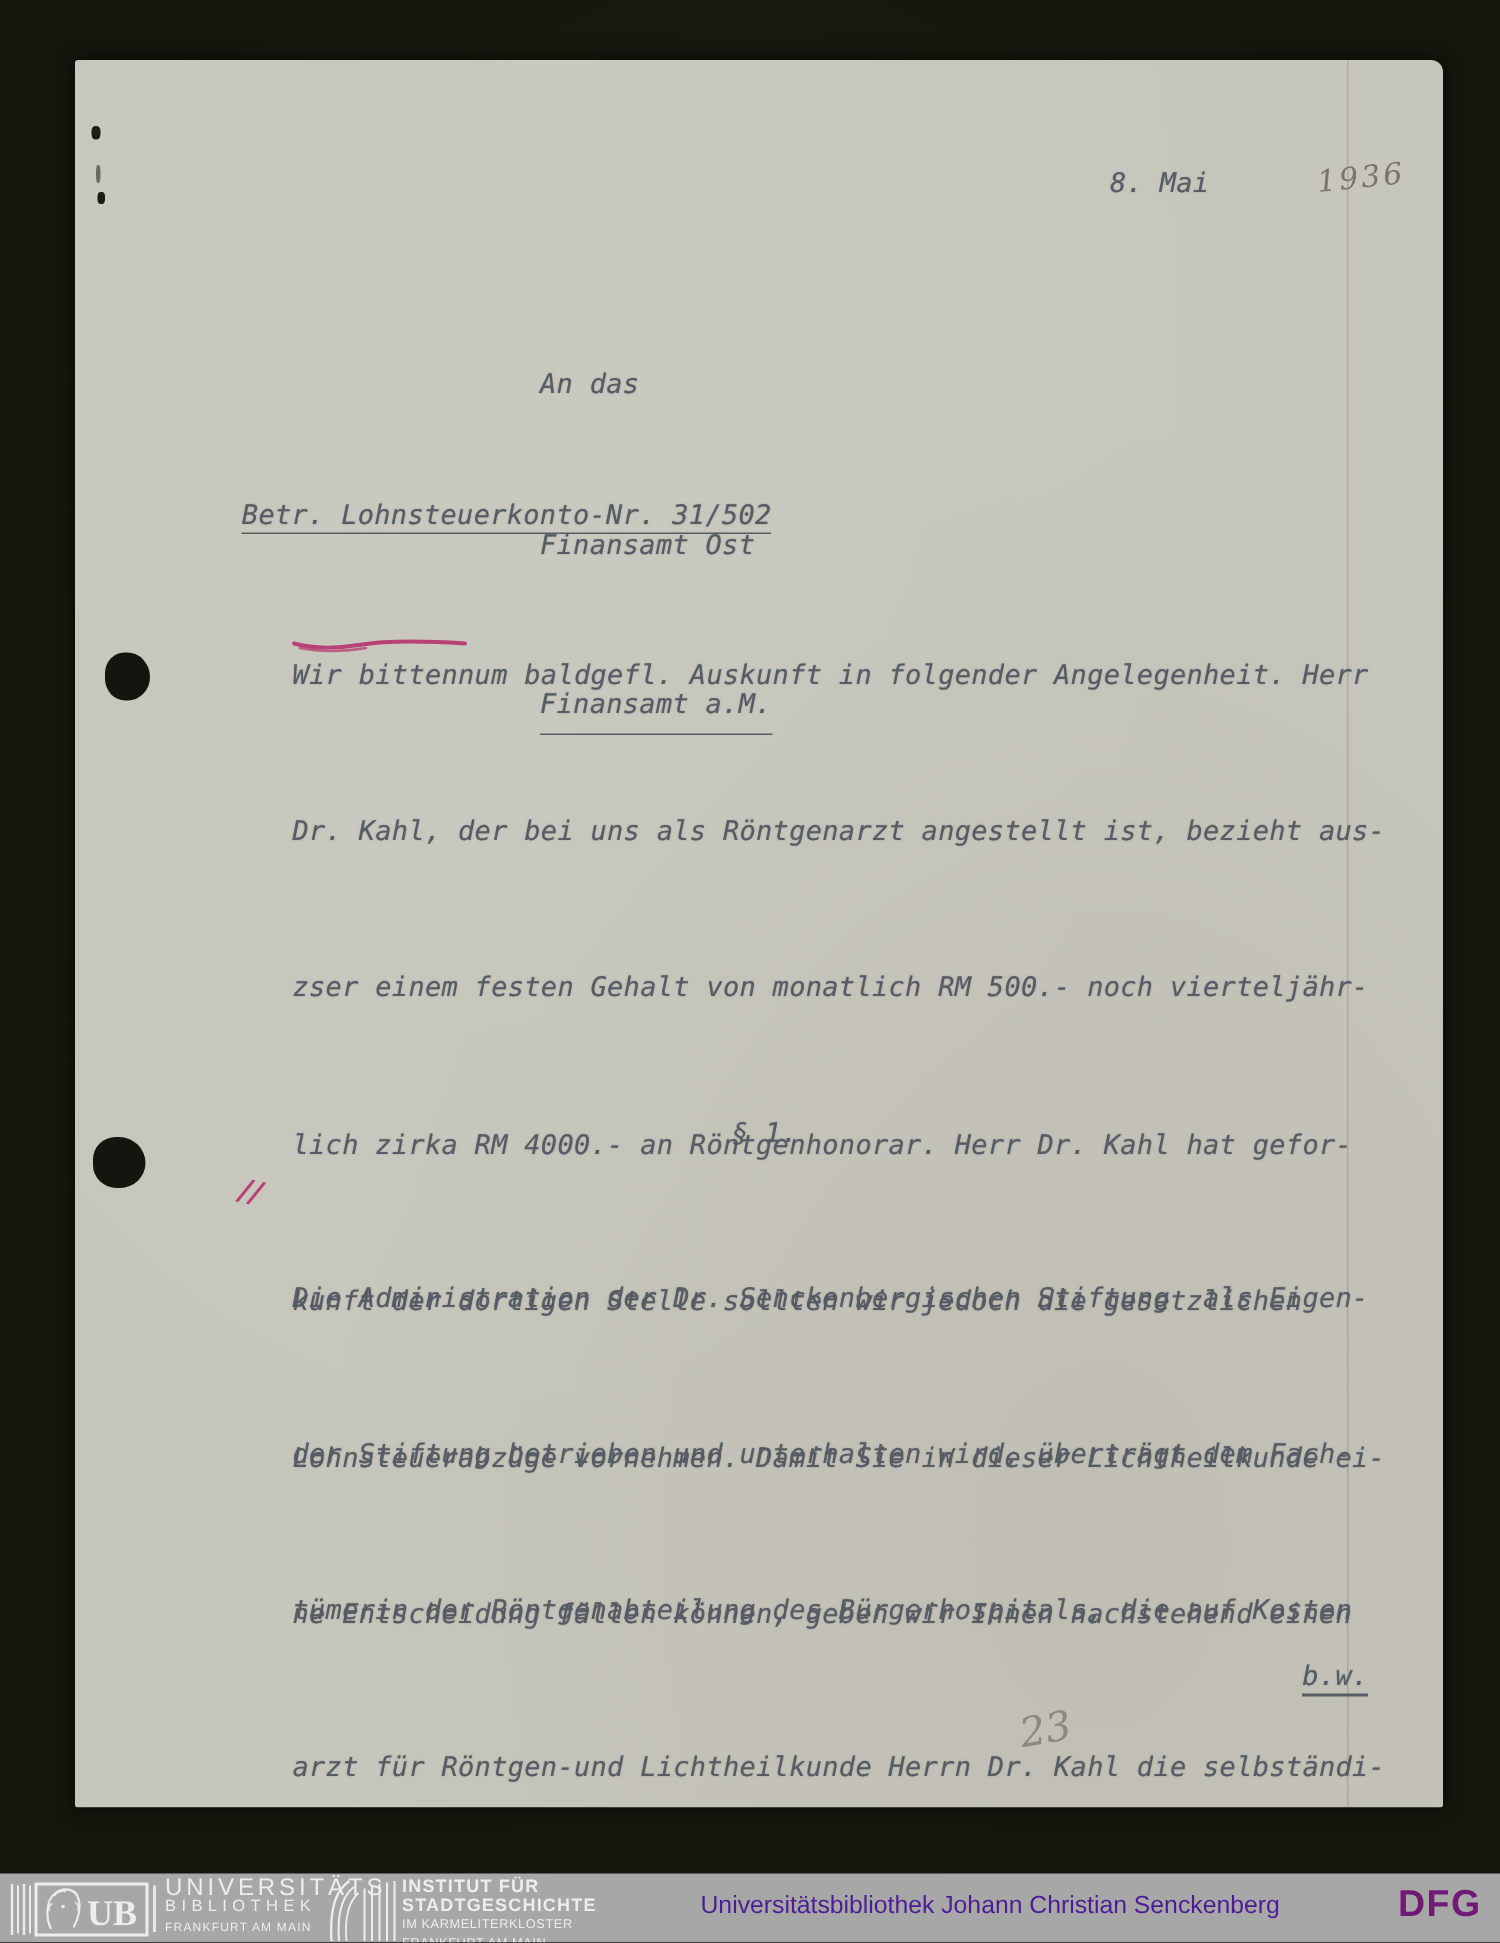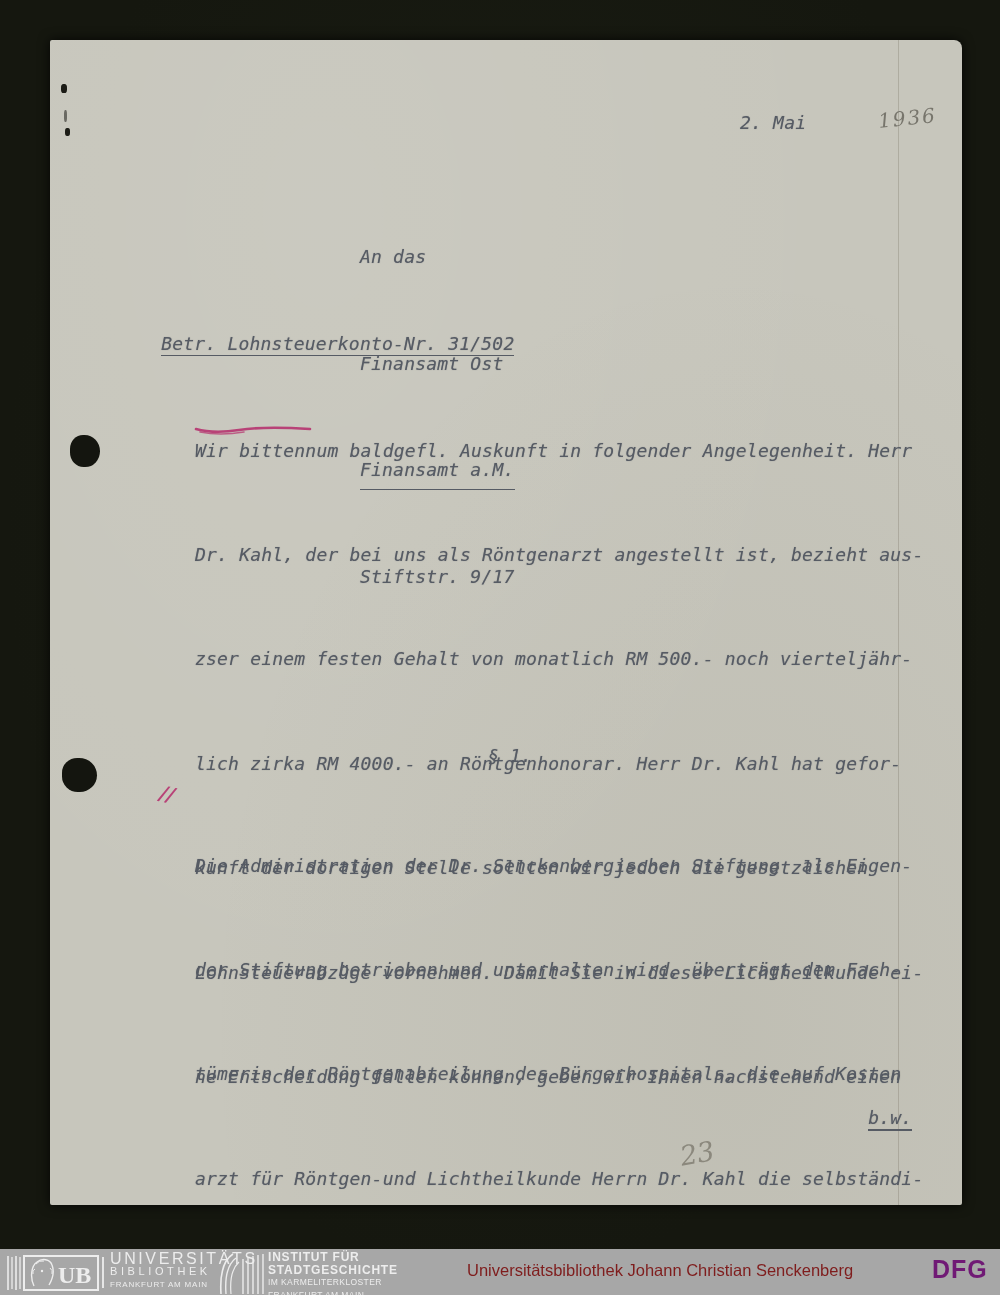--- a/index.html
+++ b/index.html
@@ -40,48 +40,47 @@
           background:#a7a7a7;font-family:"Liberation Sans", sans-serif;
           color:#ededed;}
   .f-abs{position:absolute;}
   .ub-text{left:110px;top:3px;line-height:13px;}
   .ub-l1{font-size:16px;letter-spacing:2.6px;}
   .ub-l2{font-size:11px;letter-spacing:3.6px;}
   .ub-l3{font-size:8px;letter-spacing:0.8px;}
   .inst-text{left:268px;top:2px;line-height:12.5px;}
   .inst-l1,.inst-l2{font-size:12px;font-weight:bold;letter-spacing:0.8px;}
   .inst-l3,.inst-l4{font-size:8.5px;letter-spacing:0.4px;}
-  .library-name{left:467px;top:12px;font-size:16.5px;color:#7f1d1d;}
+  .library-name{left:467px;top:12px;font-size:16.5px;color:#4c1d95;}
   .dfg{left:932px;top:6px;font-size:25px;font-weight:bold;letter-spacing:1px;
        color:#701a75;}
   .sep{left:102px;top:8px;width:1.5px;height:31px;background:#e6e6e6;}
 </style>
 </head>
 <body>
 
 <div class="stage">
 
   <div class="paper">
     <div class="fold-line"></div>
 
     <div class="speck" style="left:11px;top:44px;width:6px;height:9px;"></div>
     <div class="speck" style="left:14px;top:70px;width:3px;height:12px;opacity:0.55;"></div>
     <div class="speck" style="left:15px;top:88px;width:5px;height:8px;"></div>
 
     <div class="hole" style="left:20px;top:395px;width:30px;height:32px;"></div>
     <div class="hole" style="left:12px;top:718px;width:35px;height:34px;"></div>
 
-    <div class="typed" style="left:690px;top:72px;">2. Mai</div>
+    <div class="typed" style="left:690px;top:72px;">8. Mai</div>
     <div class="hand year" style="left:828px;top:66px;position:absolute;">1936</div>
 
     <div class="typed addr" style="left:310px;top:128px;">
       <div class="tline" style="height:35.5px;">An das</div>
       <div class="tline" style="height:35.5px;">Finansamt Ost</div>
       <div class="tline" style="height:35.5px;"><span class="typed-underline">Finansamt a.M.</span></div>
-      <div class="tline" style="height:35.5px;">Stiftstr. 9/17</div>
     </div>
 
     <div class="typed" style="left:45px;top:272px;">
       <span class="typed-underline">Betr. Lohnsteuerkonto-Nr. 31/502</span>
     </div>
 
     <div class="typed para" style="left:145px;top:324px;">
       <div class="tline">Wir bittennum baldgefl. Auskunft in folgender Angelegenheit. Herr</div>
       <div class="tline">Dr. Kahl, der bei uns als Röntgenarzt angestellt ist, bezieht aus-</div>
       <div class="tline">zser einem festen Gehalt von monatlich RM 500.- noch vierteljähr-</div>

